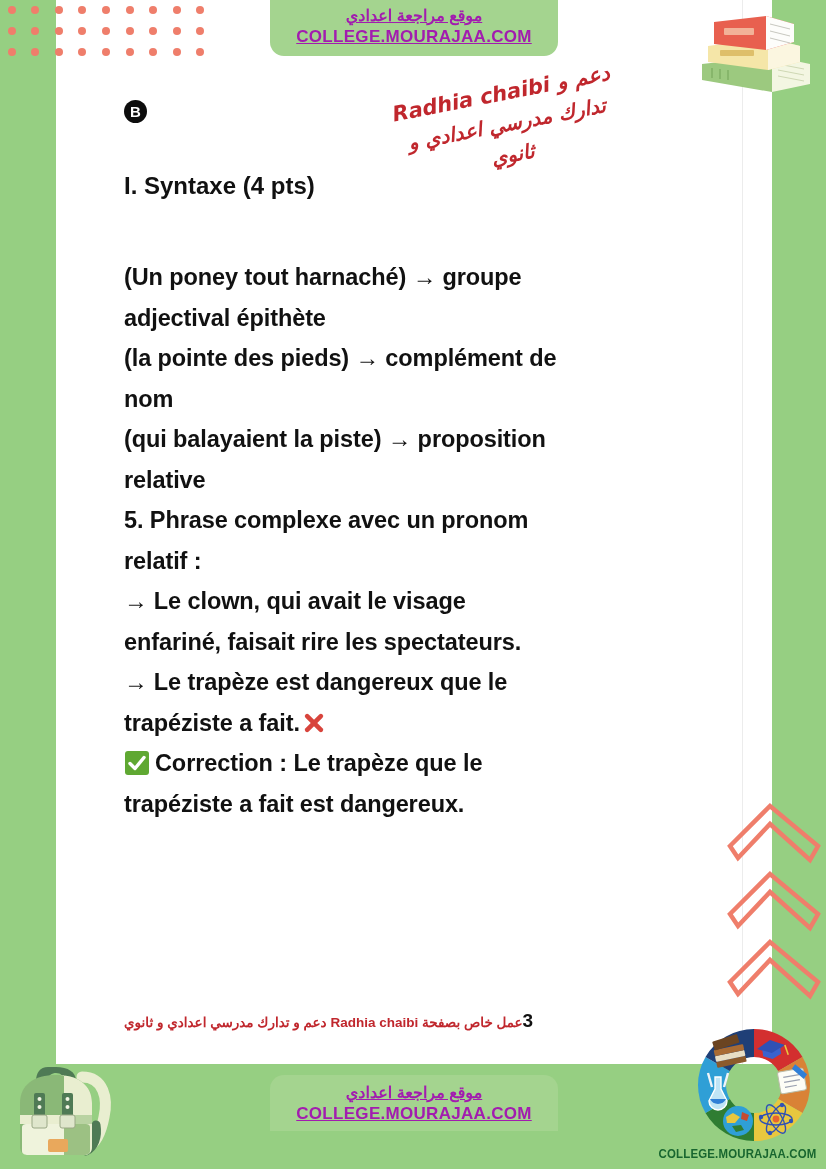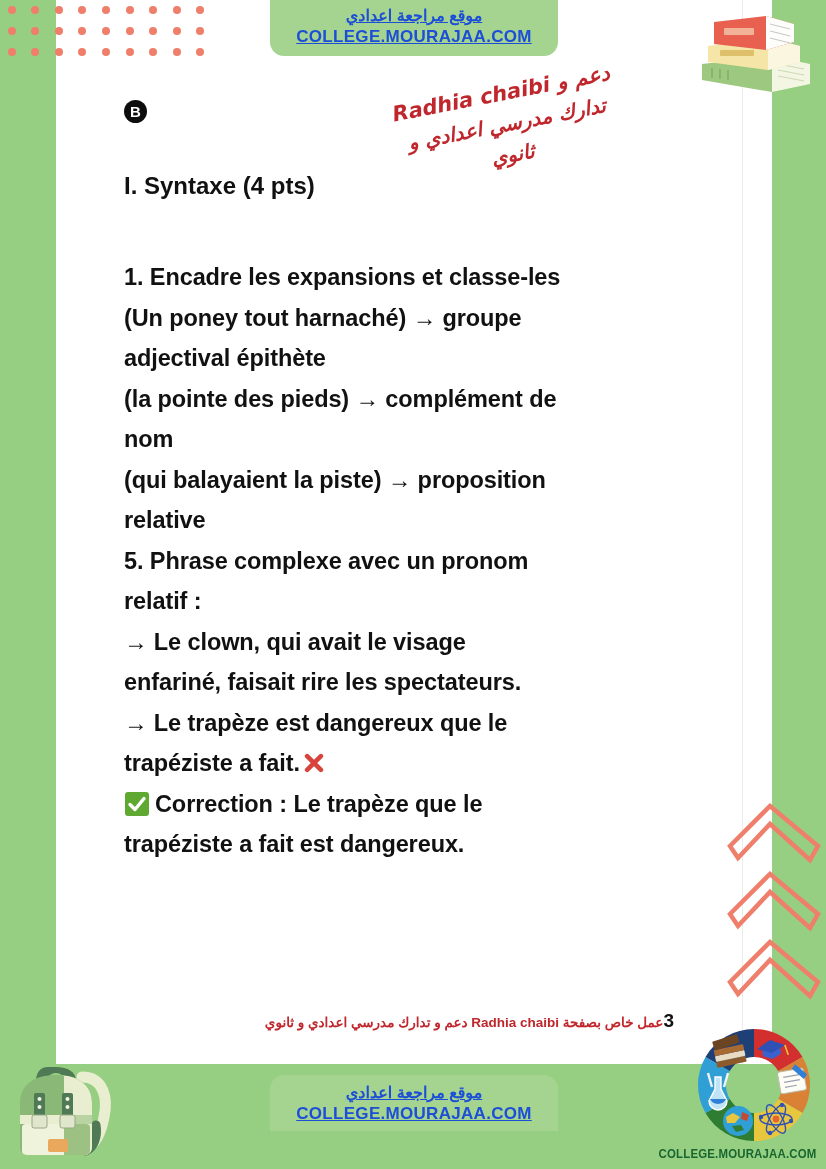--- a/index.html
+++ b/index.html
@@ -67,21 +67,21 @@
     border-radius: 50%;
     background: #ef7e6b;
   }
 
   
   .banner {
     position: absolute;
     z-index: 8;
     background: #a4d48f;
     text-align: center;
-    color: #1d4ed8;
+    color: #a21caf;
     box-sizing: border-box;
   }
   .banner-top {
     left: 270px;
     top: 0;
     width: 288px;
     height: 56px;
     border-radius: 0 0 14px 14px;
     padding-top: 6px;
   }
@@ -223,21 +223,21 @@
   .stamp .l2 { font-size: 20px; }
   .stamp .l3 { font-size: 20px; }
 
   
   .credit {
     position: absolute;
     left: 124px;
     top: 1010px;
     width: 552px;
     z-index: 6;
-    text-align: right;
+    text-align: left;
     direction: rtl;
     font-size: 13.5px;
     font-weight: 700;
     color: #c0272d;
     white-space: nowrap;
   }
   .credit .pageno {
     color: #111111;
     font-size: 19px;
     font-weight: 700;
@@ -336,21 +336,20 @@
 
   <div class="content">
 
     <h1 class="h-main">
       <span class="circ-b">B</span>
     </h1>
 
     <h2 class="h-sub">I. Syntaxe (4 pts)</h2>
 
     <p class="para">
-      <span class="blk">1. Encadre les expansions et classe-les</span>
       <span class="blk">(Un poney tout harnaché) → groupe</span>
       <span class="blk">adjectival épithète</span>
       <span class="blk">(la pointe des pieds) → complément de</span>
       <span class="blk">nom</span>
       <span class="blk">(qui balayaient la piste) → proposition</span>
       <span class="blk">relative</span>
     </p>
 
     <p class="para">
       <span class="blk">5. Phrase complexe avec un pronom</span>

